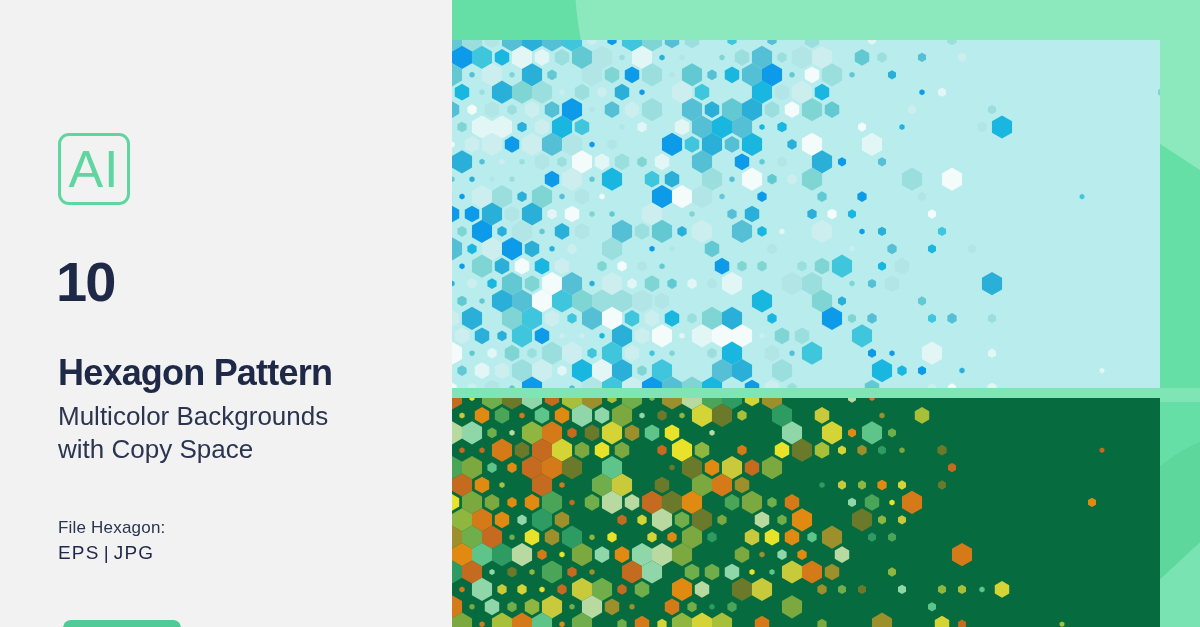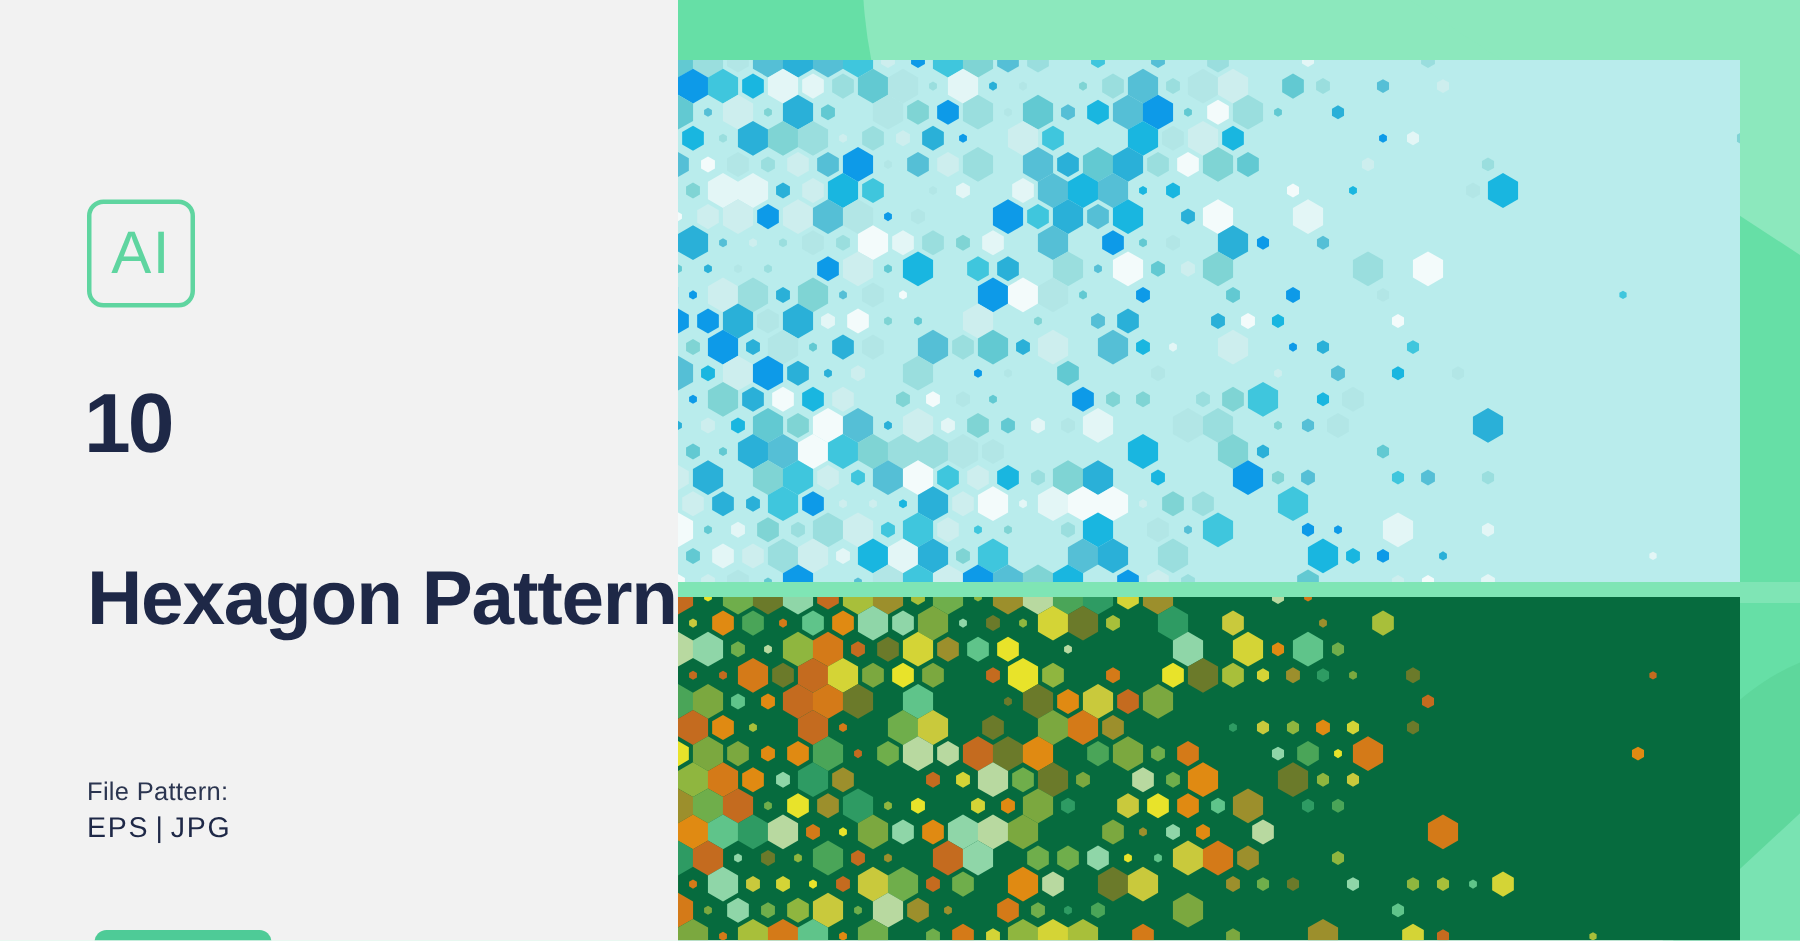--- a/index.html
+++ b/index.html
@@ -88,21 +88,21 @@
     width: 72px;
     height: 72px;
     border: 3px solid #5fd5a0;
     border-radius: 11px;
     box-sizing: border-box;
     display: flex;
     align-items: center;
     justify-content: center;
   }
   .ai-badge-text {
-    font-size: 40px;
+    font-size: 52px;
     font-weight: 400;
     color: #5fd5a0;
     letter-spacing: 1px;
     line-height: 1;
     font-family: "Liberation Sans", sans-serif;
   }
 
   .count-number {
     position: absolute;
     left: 56px;
@@ -111,27 +111,26 @@
     font-weight: bold;
     color: #1e2847;
     letter-spacing: -2px;
     line-height: 1;
   }
 
   .title-main {
     position: absolute;
     left: 58px;
     top: 355px;
-    font-size: 51px;
+    font-size: 36px;
     font-weight: bold;
     color: #1e2847;
     letter-spacing: -0.8px;
     line-height: 1;
     white-space: nowrap;
-    margin-top: 18px;
   }
 
   .subtitle {
     position: absolute;
     left: 58px;
     top: 400px;
     font-size: 26px;
     font-weight: 400;
     color: #2b3550;
     line-height: 1.25;
@@ -1038,22 +1037,26 @@
   <div class="left-col">
 
     <div class="ai-badge">
       <span class="ai-badge-text">AI</span>
     </div>
 
     <div class="count-number">10</div>
 
     <div class="title-main">Hexagon Pattern</div>
 
-
-    <div class="formats-label">File Pattern:</div>
+    <div class="subtitle">
+      <span>Multicolor Backgrounds</span><br>
+      <span>with Copy Space</span>
+    </div>
+
+    <div class="formats-label">File Hexagon:</div>
     <div class="formats-value">
       <span>EPS</span><span class="formats-sep">|</span><span>JPG</span>
     </div>
 
     <button class="cta-button"></button>
   </div>
 
 </div>
 
 </body></html>

